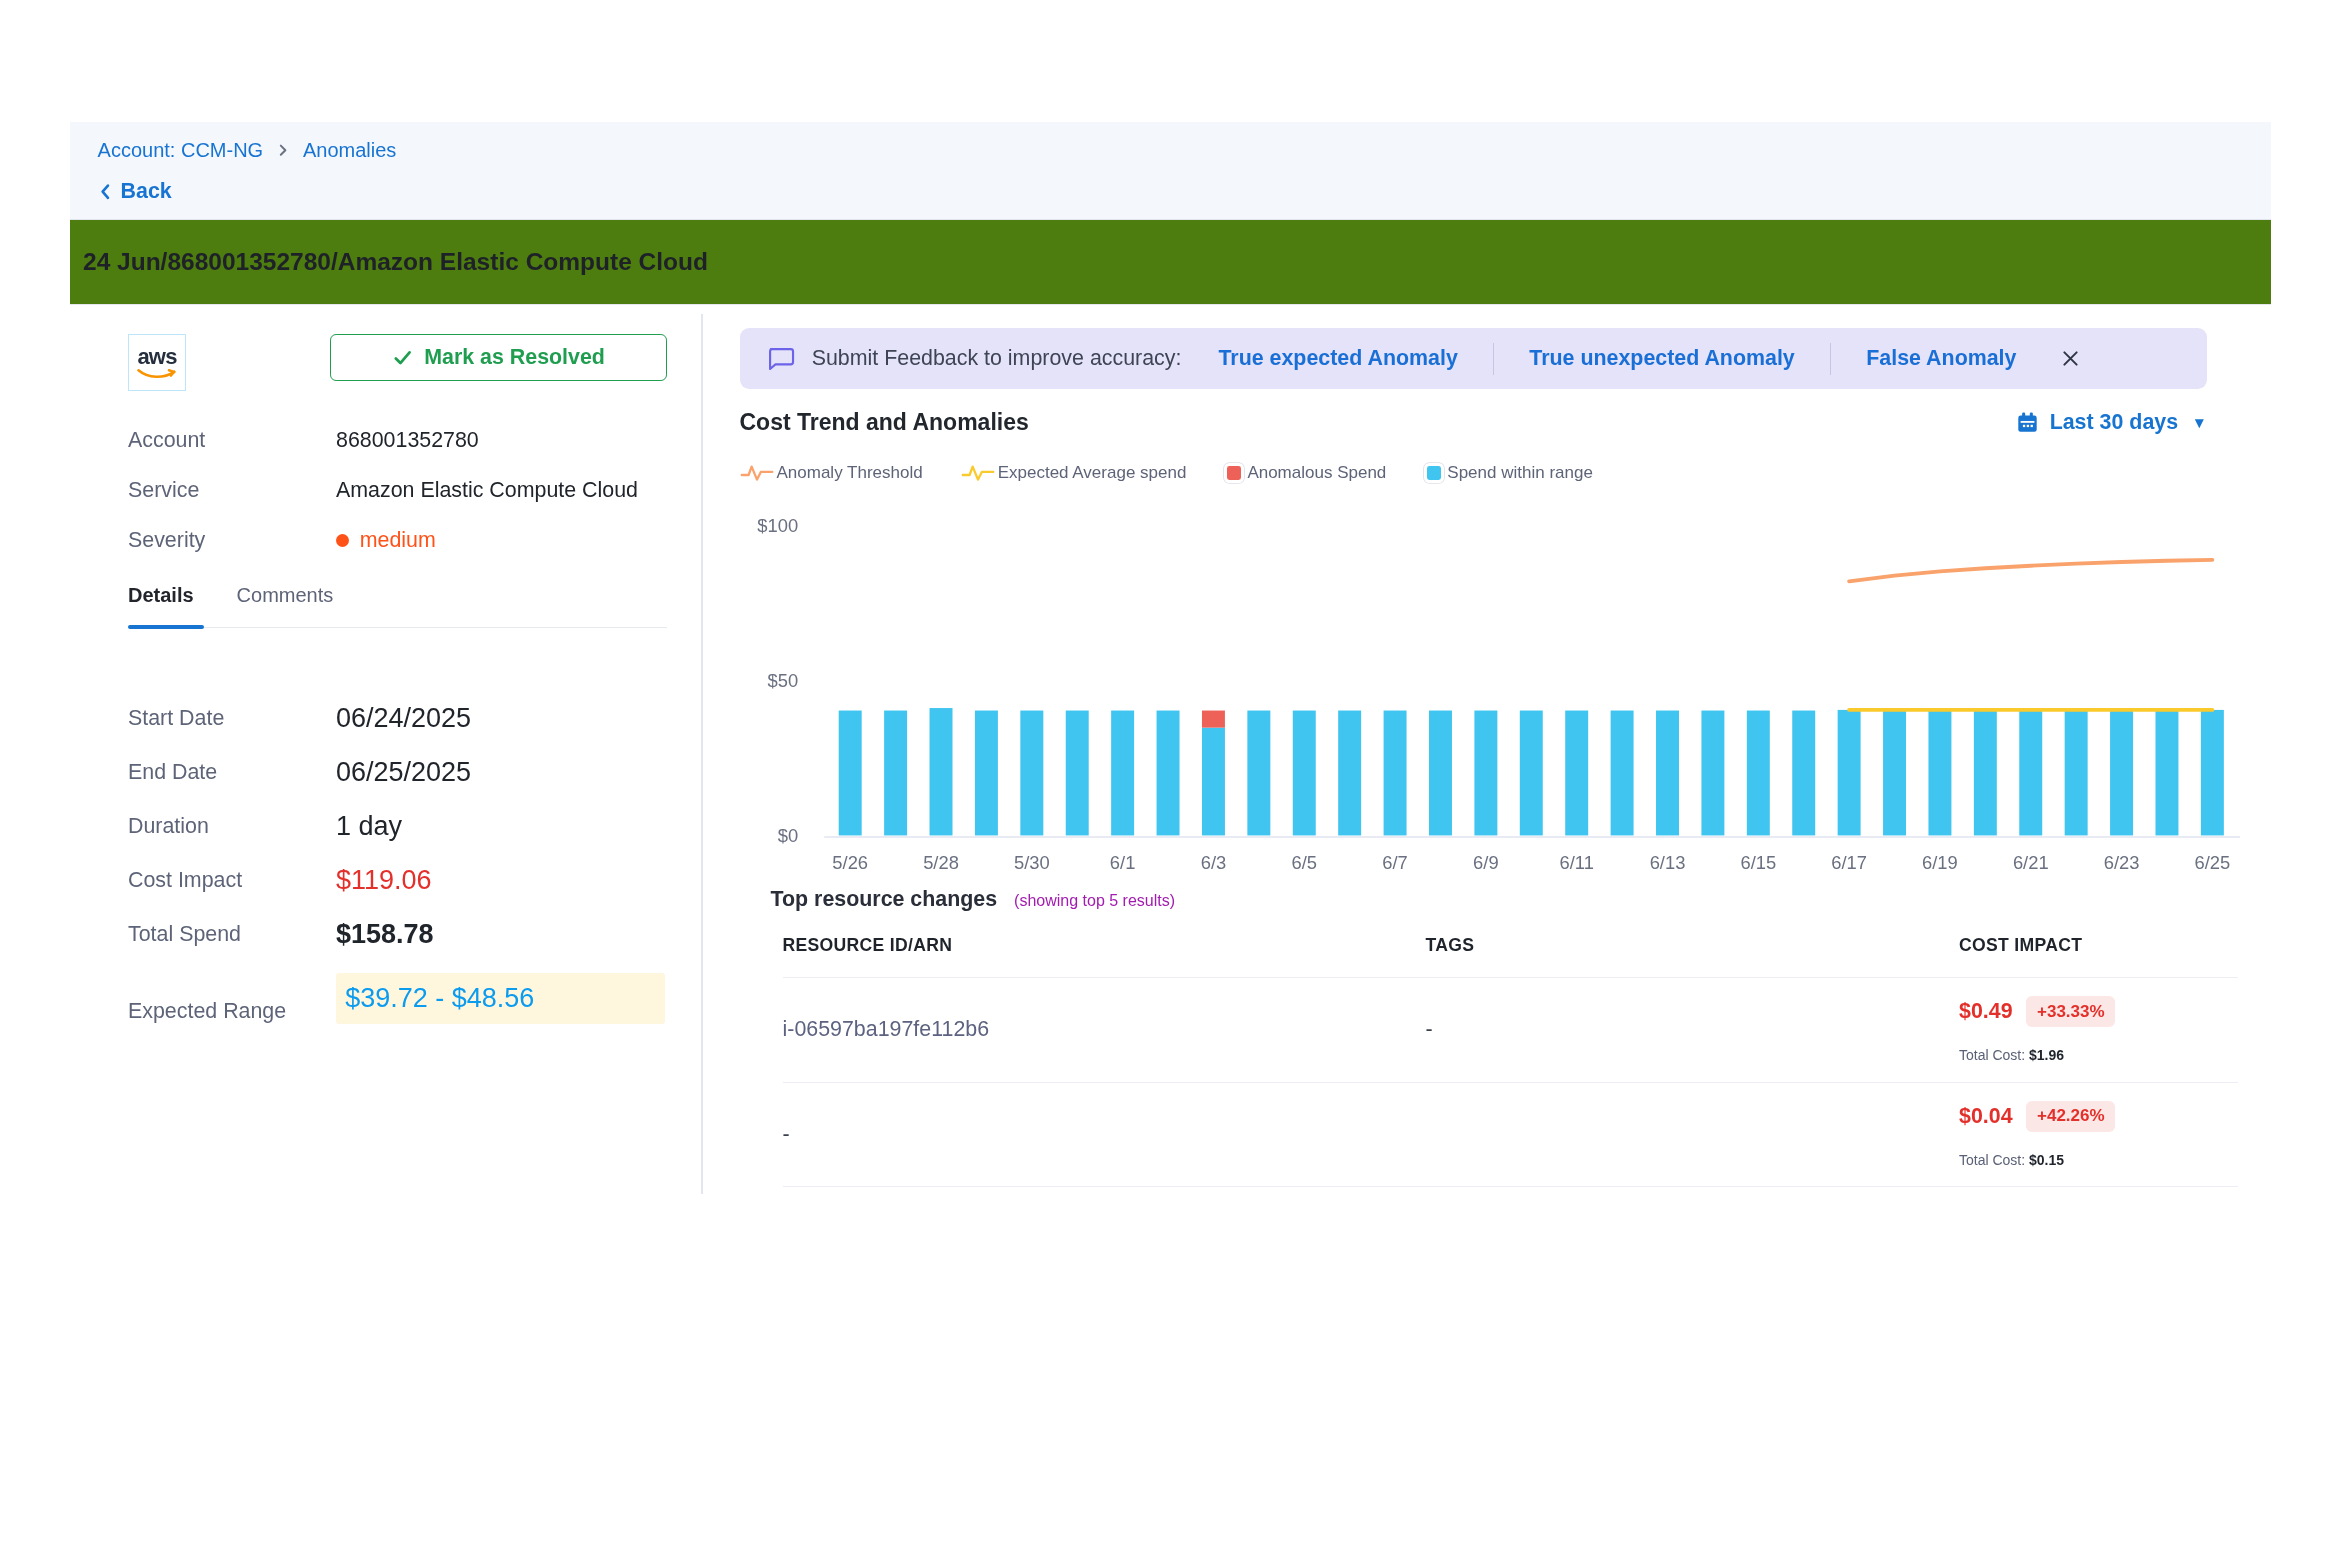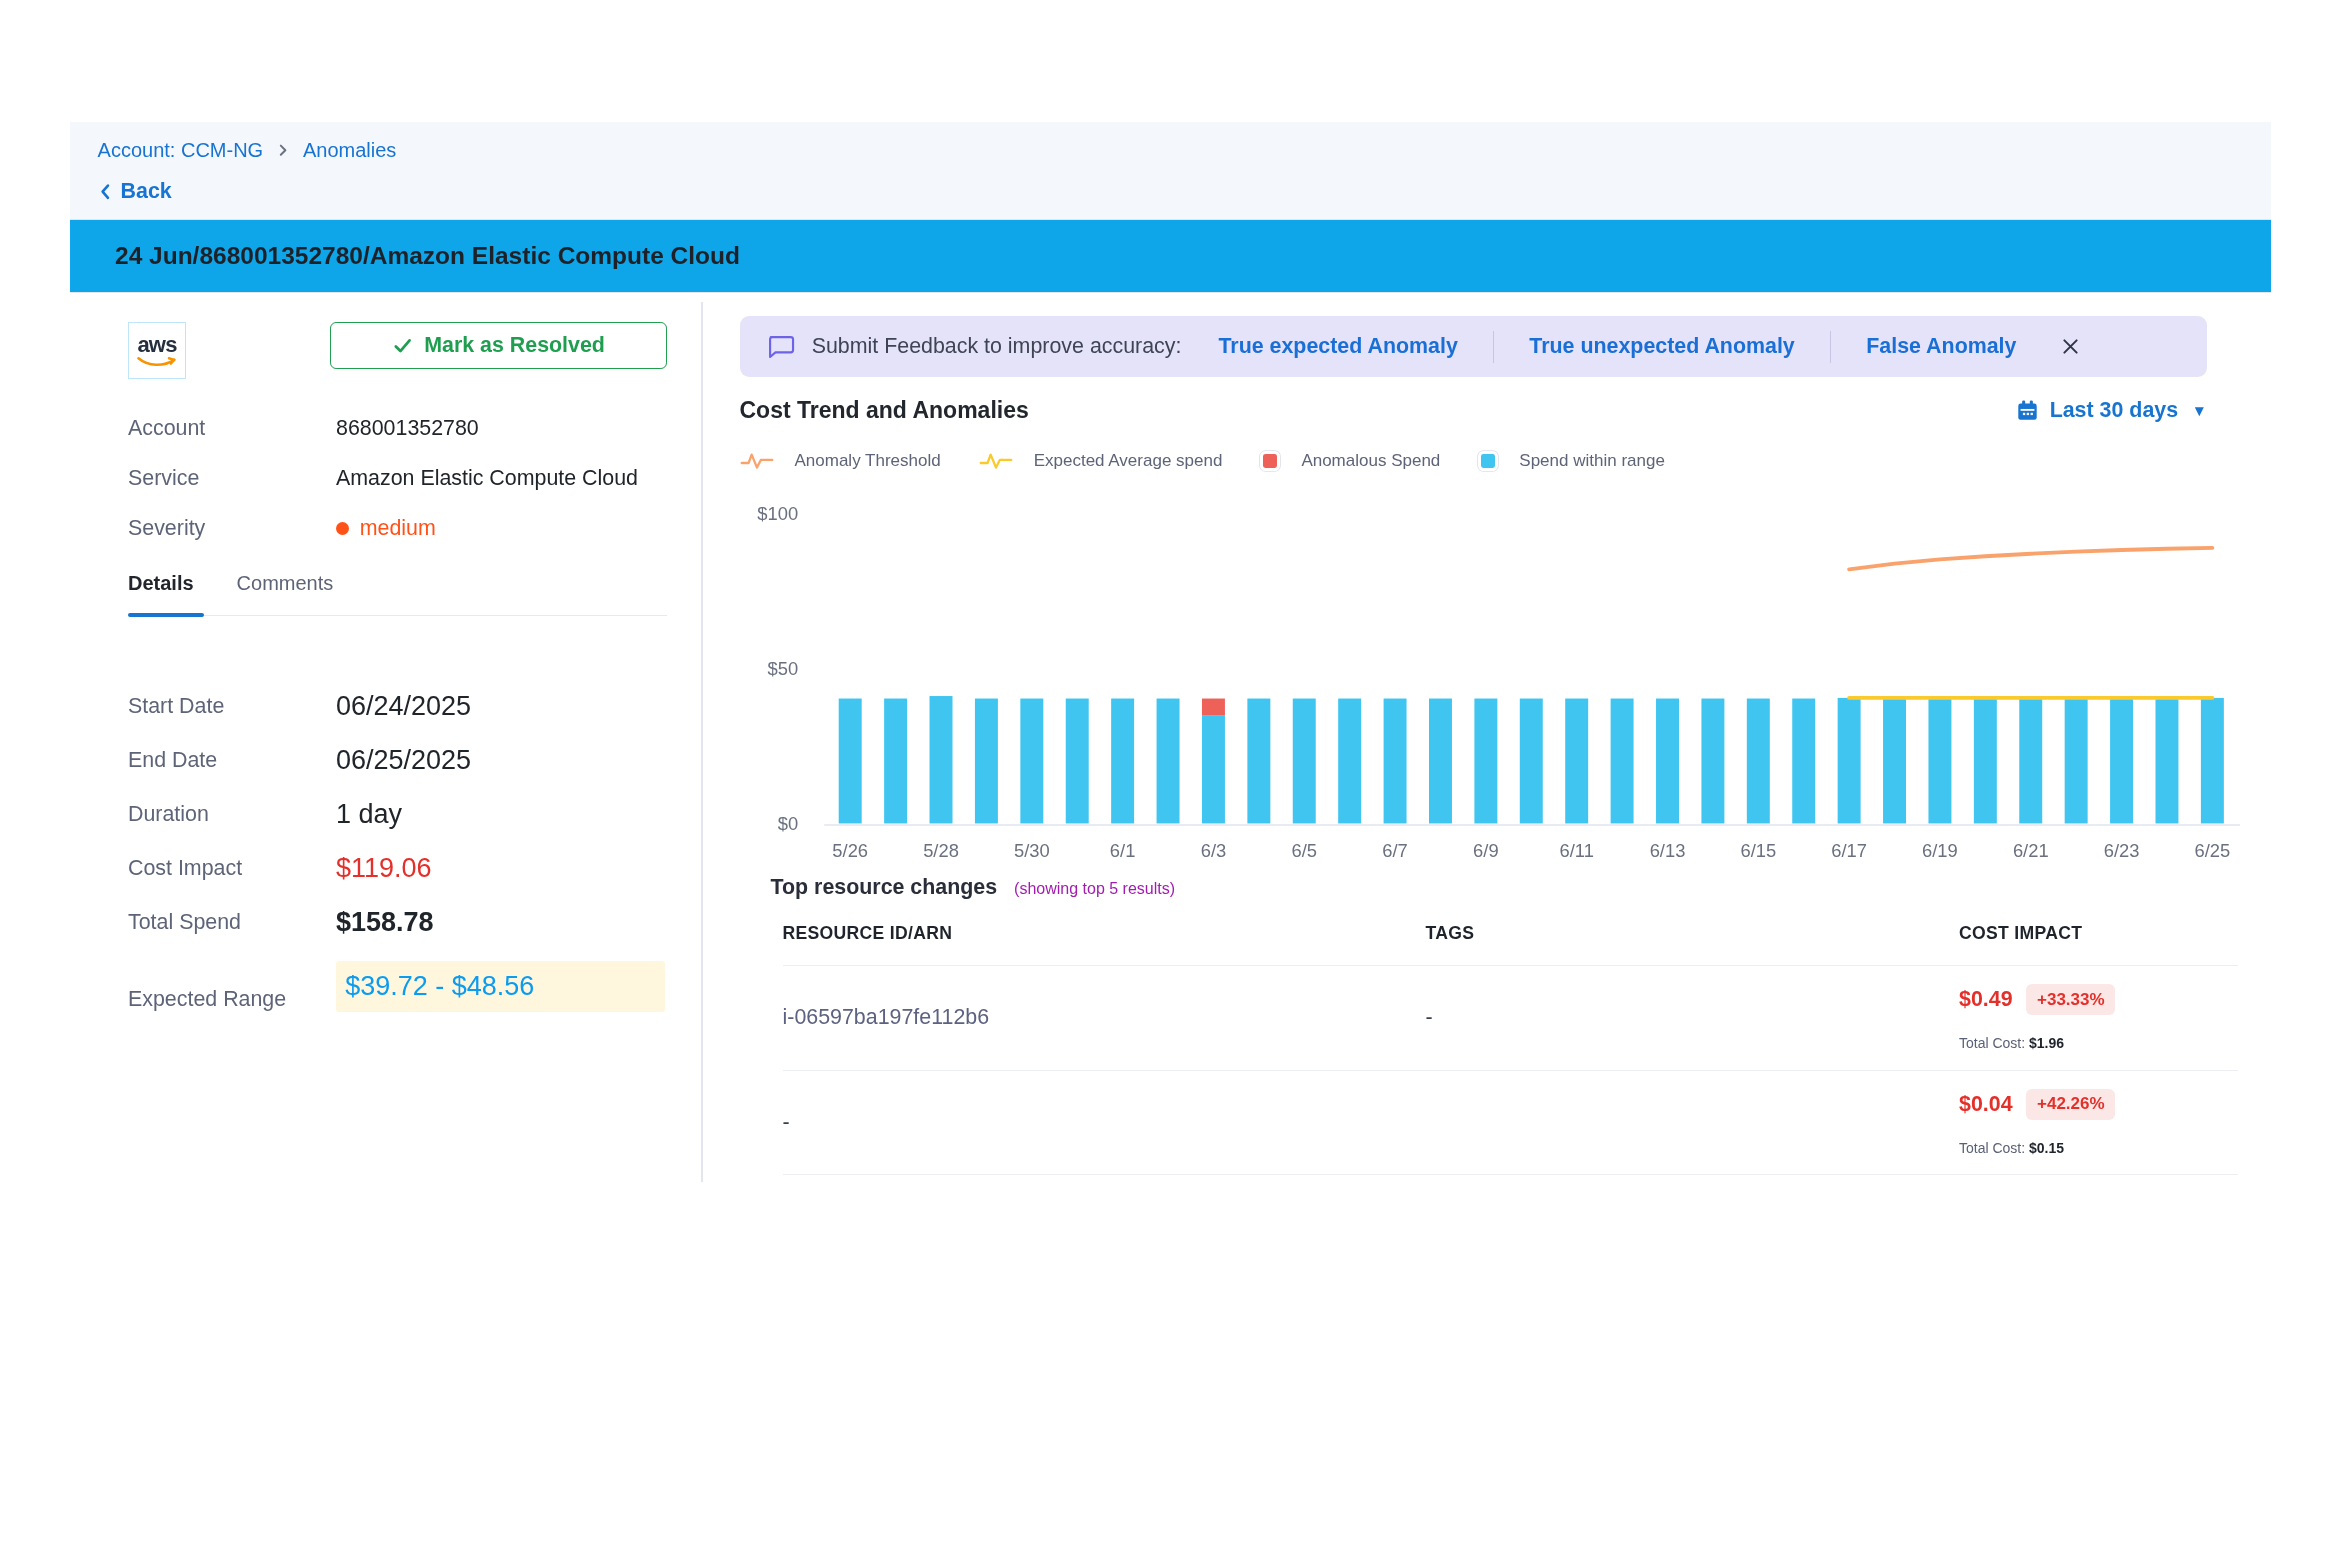--- a/index.html
+++ b/index.html
@@ -7,22 +7,22 @@
     font-family:"Liberation Sans", sans-serif; color:#20242B; }
   .panel { position:absolute; left:70px; top:122px; width:2201px; }
 
   
   .band1 { background:#F4F7FC; padding:17px 27.6px 15.3px 27.6px; }
   .breadcrumb { display:flex; align-items:center; gap:13.8px; font-size:20px; }
   .crumb { color:#1874D2; cursor:pointer; }
   .crumb-sep { color:#6B7280; display:flex; }
   .back-row { display:flex; align-items:center; gap:9.2px; margin-top:17px; }
   .back-label { color:#1874D2; font-size:21.4px; font-weight:700; cursor:pointer; }
-  .band2 { background:#0ea5e9; border-top:1.5px solid #E1E4EC; border-bottom:1.5px solid #E4E7EF;
-    height:74px; display:flex; align-items:center; padding:0 45px; }
+  .band2 { background:#4d7c0f; border-top:1.5px solid #E1E4EC; border-bottom:1.5px solid #E4E7EF;
+    height:86px; display:flex; align-items:center; padding:0 13px; }
   .page-title { font-size:24.5px; font-weight:700; color:#1E2228; }
 
   
   .content { display:flex; background:#fff; }
   .left { width:631px; padding:29px 34px 0 58px; flex:none; }
   .vdivider { width:1.5px; background:#E3E6EF; margin-top:9.2px; height:880px; flex:none; }
   .right { flex:1; padding:23px 64px 0 37px; min-width:0; }
 
   
   .top-row { display:flex; align-items:flex-start; }
@@ -63,21 +63,21 @@
   .fb-sep { width:1.5px; height:32px; background:#C6C5E4; margin:0 35px; }
   .fb-close { margin-left:43px; cursor:pointer; display:flex; }
 
   
   .chart-head { display:flex; align-items:center; margin-top:20px; }
   .chart-title { font-size:23px; font-weight:600; color:#22262D; }
   .range-ctl { margin-left:auto; display:flex; align-items:center; gap:10.7px; color:#1774D0;
     font-size:21.4px; font-weight:600; cursor:pointer; }
   .caret { font-size:15.3px; margin-left:3.1px; }
   .legend { display:flex; align-items:center; margin-top:26px; column-gap:38px; }
-  .legend-item { display:flex; align-items:center; gap:21px; cursor:pointer; }
+  .legend-item { display:flex; align-items:center; gap:3px; cursor:pointer; }
   .legend-label { font-size:17px; color:#5E6478; }
   .legend-swatch { width:20px; height:20px; border-radius:5.4px; border:3.1px solid #fff;
     box-shadow:0 0 0 0.8px #DDDFE8; }
 
   .chart-svg { display:block; margin-top:13.8px; overflow:visible; }
 
   
   .res-title-row { margin-left:31px; margin-top:6.1px; font-size:21.4px; }
   .res-title { font-weight:700; color:#2A2E39; }
   .res-subtitle { color:#a21caf; font-size:16px; margin-left:11px; }

